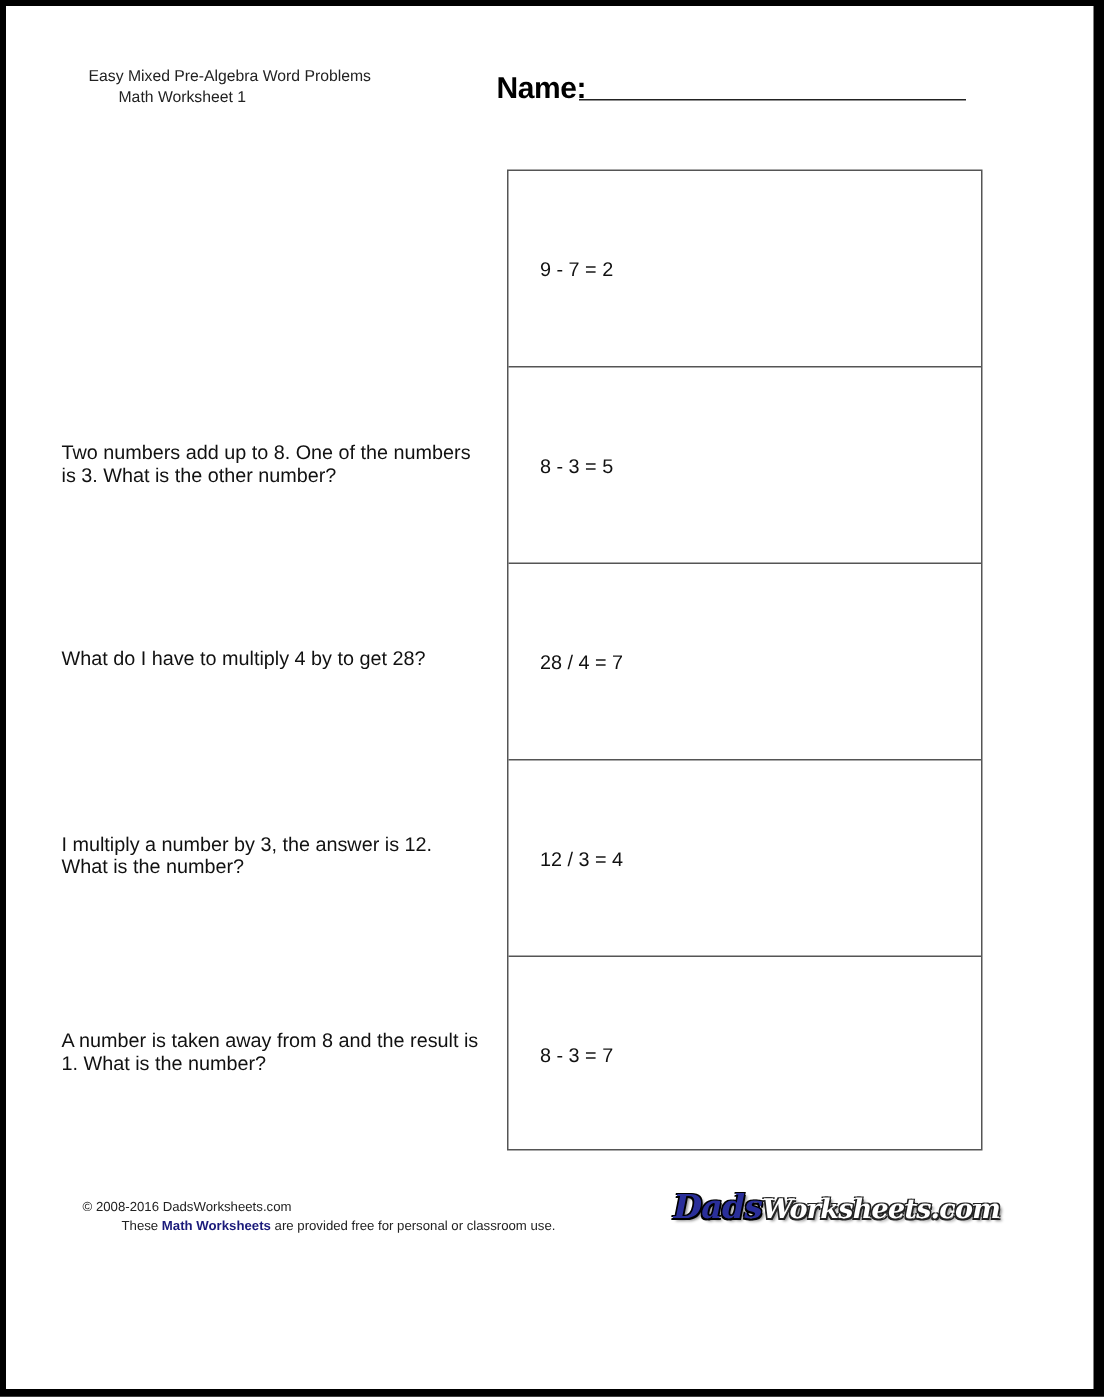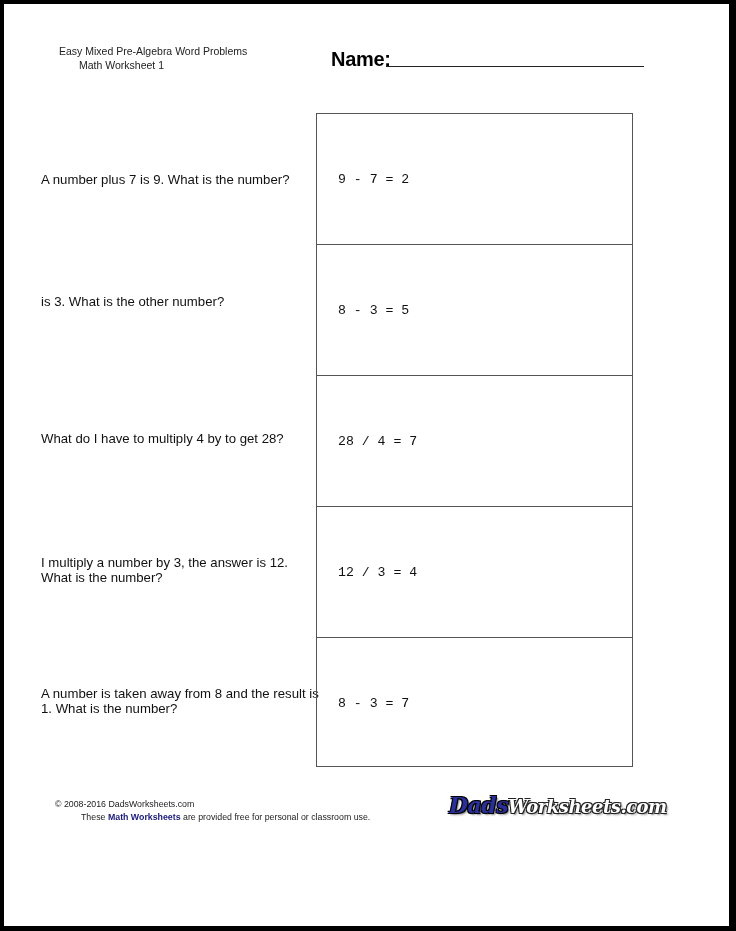--- a/index.html
+++ b/index.html
@@ -50,27 +50,26 @@
   .question {
     position: absolute;
     left: 37px;
     width: 280px;
     font-size: 13.2px;
     line-height: 15px;
     color: #111;
   }
   .answer-table {
     position: absolute;
-    left: 312px;
+    left: 334px;
     top: 109px;
     width: 317px;
     height: 654px;
     border: 1px solid #555;
     box-sizing: border-box;
-    font-family: Liberation Mono, monospace;
   }
   .answer-row {
     position: absolute;
     left: 0;
     width: 100%;
     height: 131px;
     box-sizing: border-box;
     border-top: 1px solid #555;
   }
   .answer-row:first-child { border-top: none; }
@@ -117,24 +116,22 @@
 <body>
 
 <div class="page">
 
   <div class="title-line" style="top:41px;padding-left:18px;">Easy Mixed Pre-Algebra Word Problems</div>
   <div class="title-line" style="top:55px;padding-left:38px;">Math Worksheet 1</div>
 
   <div class="name-label">Name:</div>
   <div class="name-line"></div>
 
-  <div class="question" style="top:168px;">
-    <div>A number plus 7 is 9. What is the number?</div>
-  </div>
   <div class="question" style="top:290px;">
+    <div>Two numbers add up to 8. One of the numbers</div>
     <div>is 3. What is the other number?</div>
   </div>
   <div class="question" style="top:427px;">
     <div>What do I have to multiply 4 by to get 28?</div>
   </div>
   <div class="question" style="top:551px;">
     <div>I multiply a number by 3, the answer is 12.</div>
     <div>What is the number?</div>
   </div>
   <div class="question" style="top:682px;">

